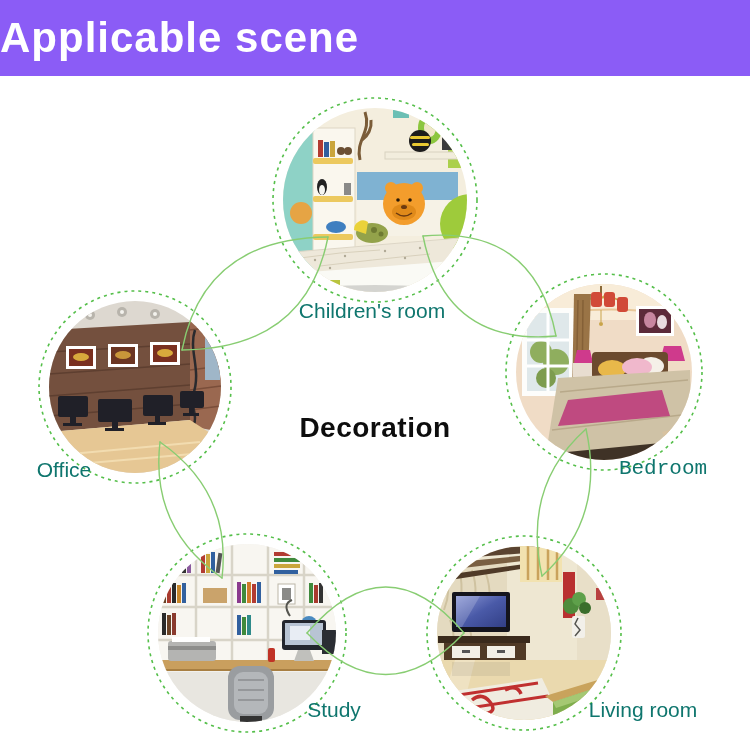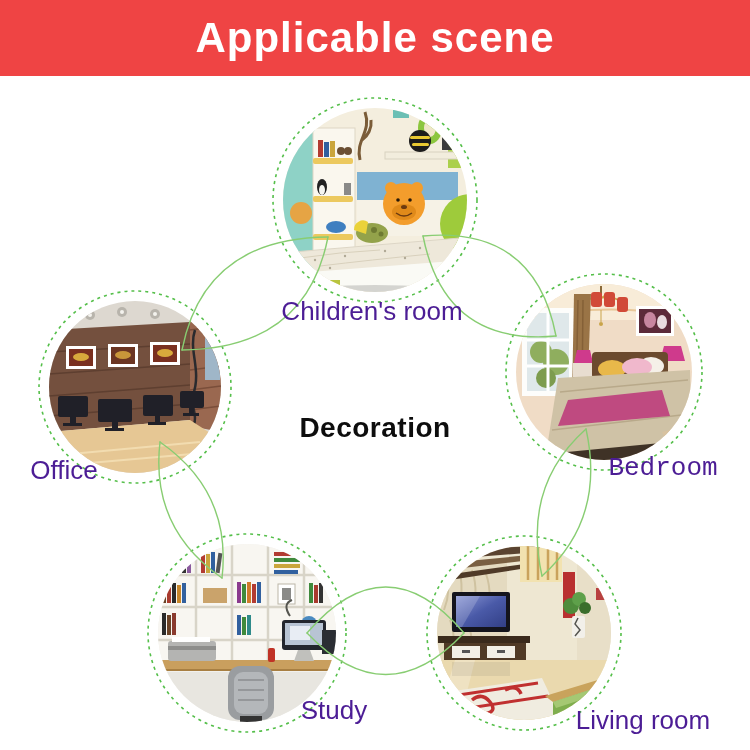--- a/index.html
+++ b/index.html
@@ -2,38 +2,38 @@
 <html><head>
 <meta charset="utf-8">
 <style>
   html,body{margin:0;padding:0;}
   body{
     width:750px;height:750px;position:relative;background:#ffffff;
     font-family:"Liberation Sans", sans-serif;overflow:hidden;
   }
   .banner{
     position:absolute;left:0;top:0;width:750px;height:76px;
-    background:#ef4444;display:flex;align-items:center;justify-content:center;
+    background:#8b5cf6;display:flex;align-items:center;justify-content:flex-start;
   }
   .banner-text{
     color:#ffffff;font-size:42px;font-weight:bold;letter-spacing:1px;
   }
   .diagram-svg{position:absolute;left:0;top:0;}
   .room-label{
     position:absolute;transform:translate(-50%,-50%);
-    font-size:26px;color:#4c1d95;white-space:nowrap;
+    font-size:21px;color:#0f766e;white-space:nowrap;
   }
   .center-label{
     position:absolute;transform:translate(-50%,-50%);
     font-size:28px;font-weight:bold;color:#0d0d0d;white-space:nowrap;
     letter-spacing:0.5px;
   }
   .lbl-children{left:372px;top:311px;}
   .lbl-bedroom{left:663px;top:468px;font-family:Liberation Mono, monospace;}
-  .lbl-living{left:643px;top:710px;margin-top:10px;}
+  .lbl-living{left:643px;top:710px;}
   .lbl-study{left:334px;top:710px;}
   .lbl-office{left:64px;top:470px;}
   .lbl-center{left:375px;top:428px;}
 </style>
 </head>
 <body>
 
 <div class="banner">
   <div class="banner-text">Applicable scene</div>
 </div>

